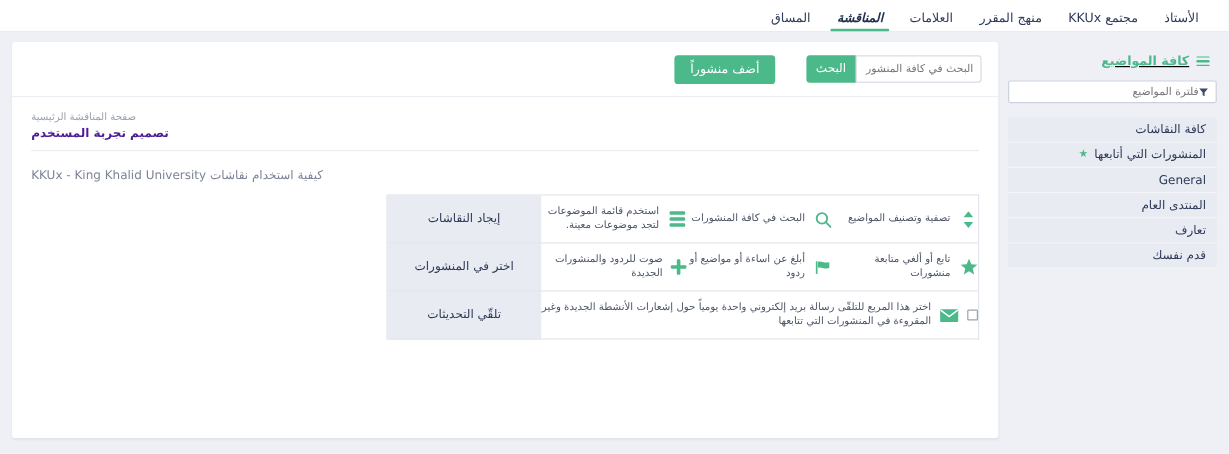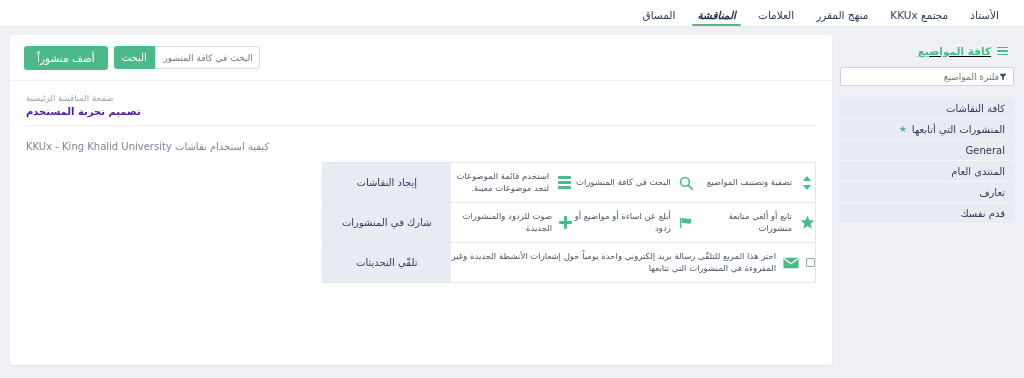--- a/index.html
+++ b/index.html
@@ -141,22 +141,22 @@
     min-height: 330px;
     box-shadow: 0 1px 2px rgba(30,40,70,.06);
     position: relative;
     padding: 0;
   }
 
   .toolbar {
     display: flex;
     flex-direction: row-reverse;
     align-items: center;
-    justify-content: flex-start;
-    gap: 6px;
+    justify-content: flex-end;
+    gap: 26px;
     padding: 11px 14px 11px 14px;
     border-bottom: 1px solid #eceff3;
     height: 46px;
   }
   .btn-add {
     background: #4cb98b;
     color: #ffffff;
     font-size: 10.5px;
     border: 0;
     border-radius: 3px;
@@ -437,21 +437,21 @@
                   </span>
                   <span class="cell-text">أبلغ عن اساءة أو مواضيع أو ردود</span>
                 </div>
               </td>
               <td class="cell">
                 <div class="cell-inner">
                   <span class="cell-icon ic-plus"></span>
                   <span class="cell-text">صوت للردود والمنشورات الجديدة</span>
                 </div>
               </td>
-              <td class="row-head">شارك في المنشورات</td>
+              <td class="row-head">اختر في المنشورات</td>
             </tr>
 
             <tr>
               <td class="cell cell-wide" colspan="3">
                 <div class="cell-inner">
                   <span class="ck"></span>
                   <span class="cell-icon">
                     <svg width="16" height="12" viewBox="0 0 18 13">
                       <rect x="0.5" y="0.5" width="17" height="12" rx="1" fill="#4cb98b"></rect>
                       <path d="M1 1.4 L9 7.4 L17 1.4" fill="none" stroke="#ffffff" stroke-width="1.4"></path>

